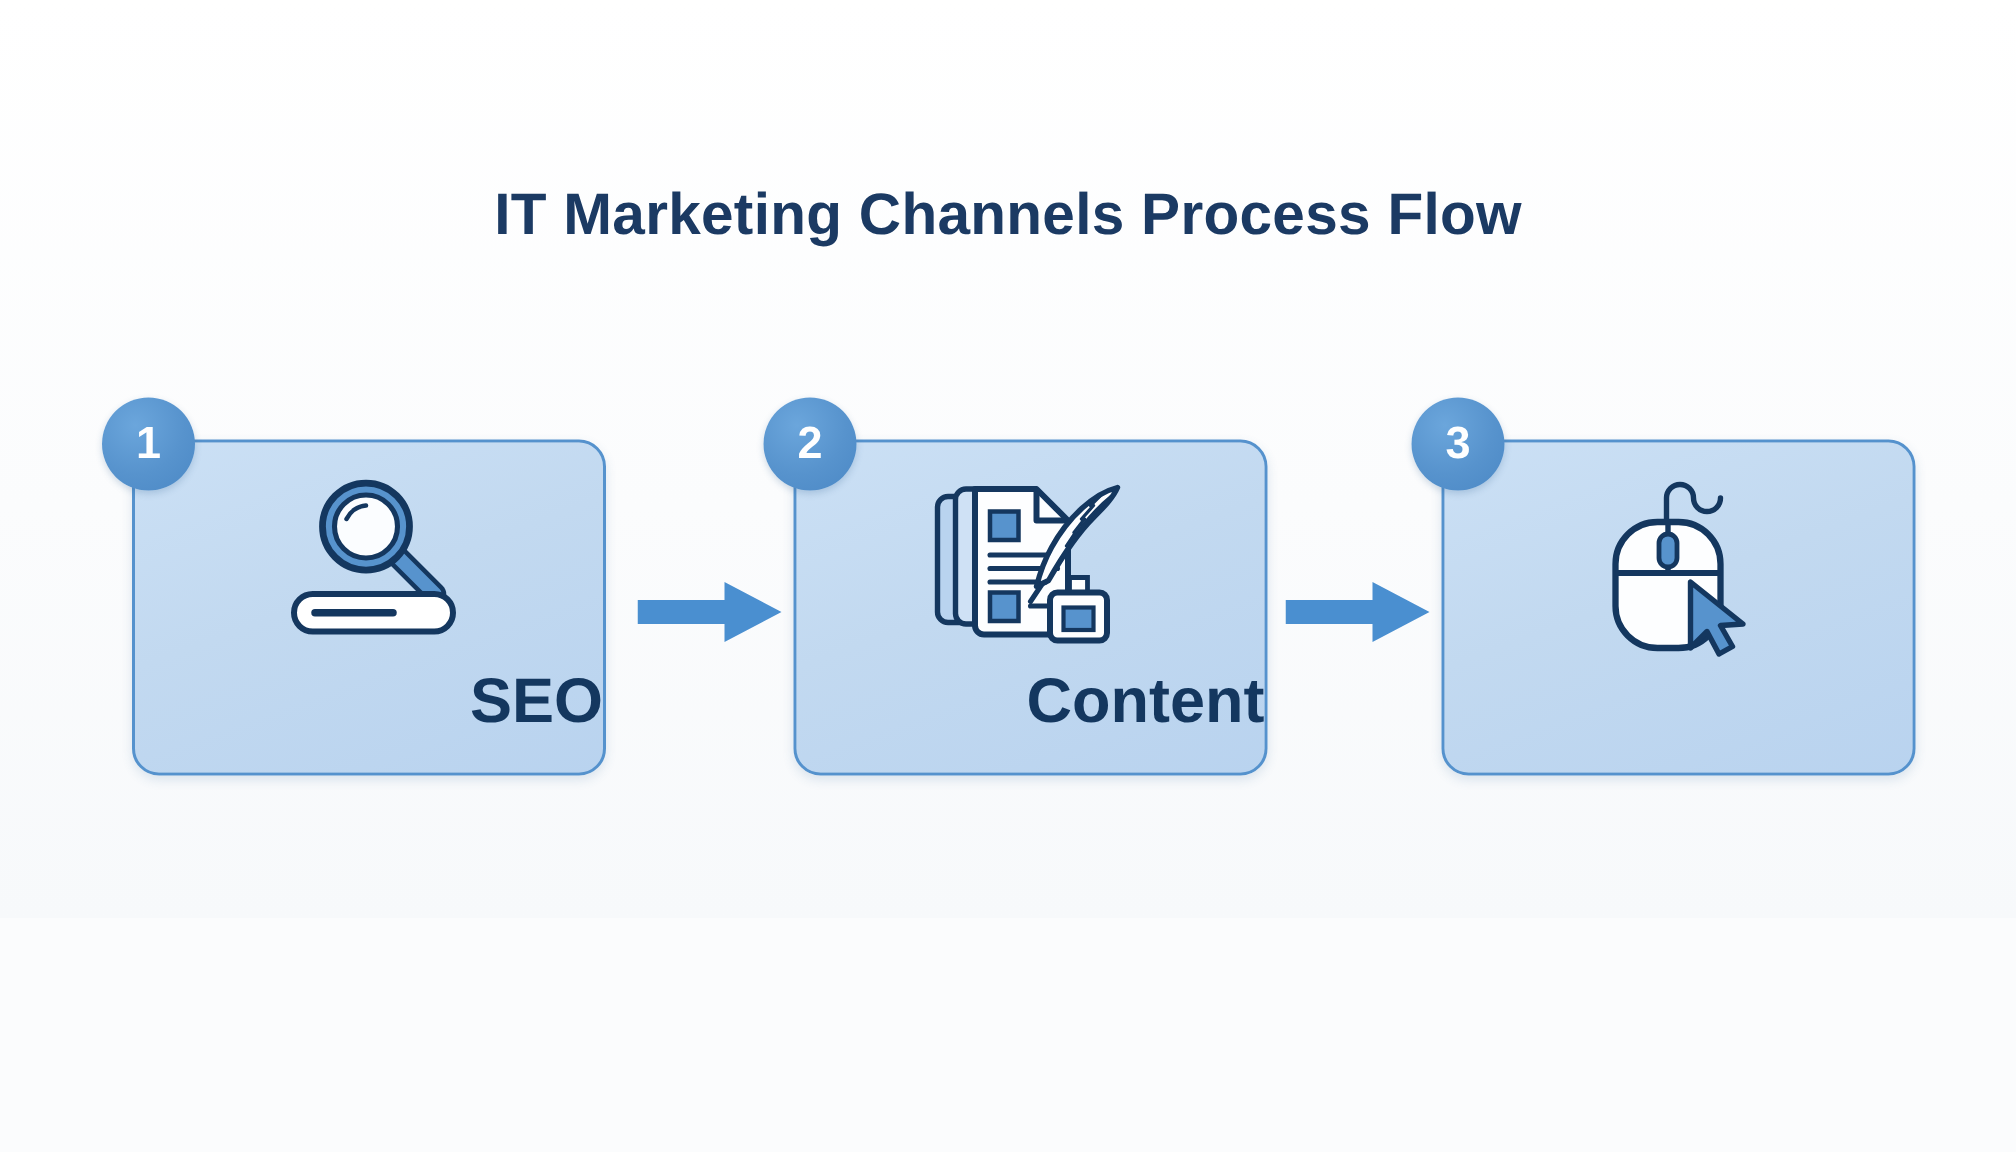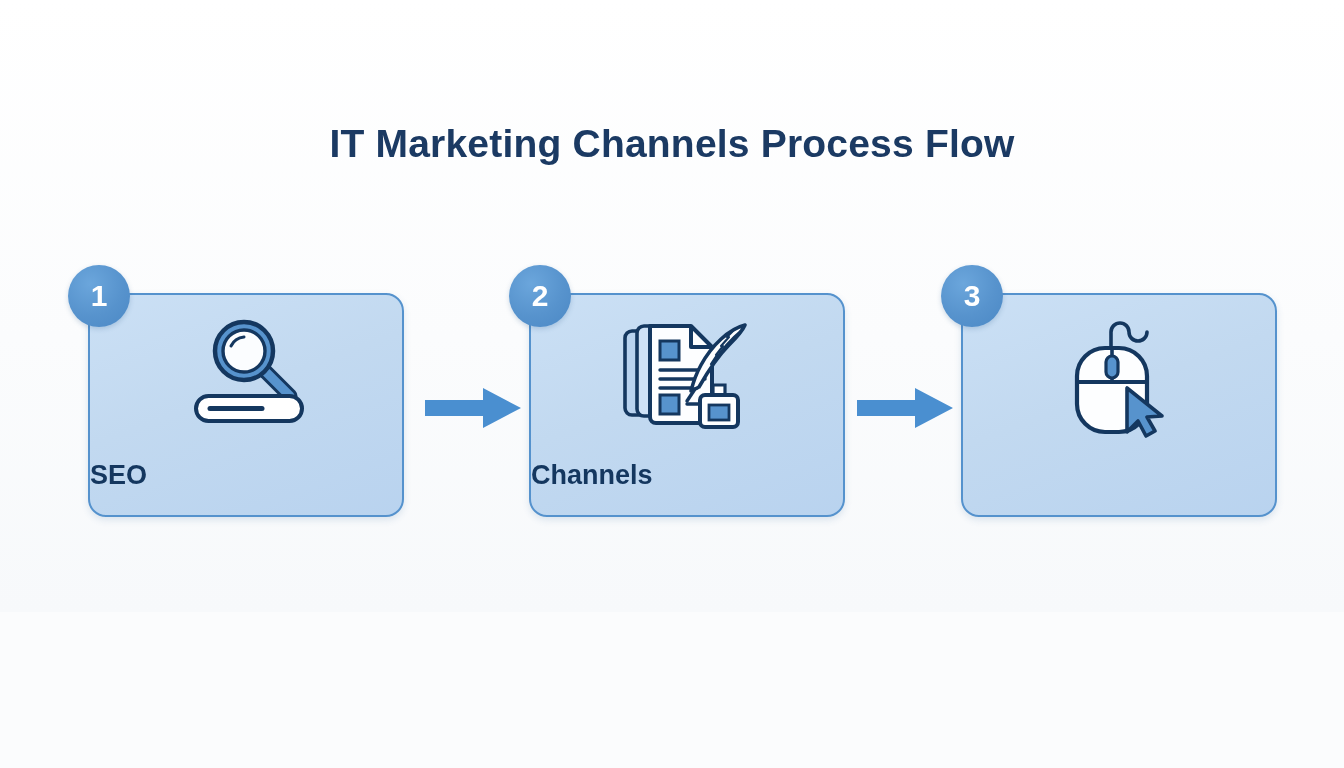--- a/index.html
+++ b/index.html
@@ -79,22 +79,22 @@
     align-items: center;
     justify-content: center;
   }
   .step-icon svg { display: block; }
 
   .step-label {
     position: absolute;
     left: 0;
     bottom: 24px;
     width: 100%;
-    text-align: left;
-    font-size: 27px;
+    text-align: right;
+    font-size: 42px;
     font-weight: bold;
     color: #14375f;
     white-space: nowrap;
     margin-top: 20px;
   }
 
   
   .flow-arrow {
     position: absolute;
     top: 386px;
@@ -165,21 +165,21 @@
         <path d="M124 14 C114 22 104 34 96 46" fill="none" stroke="#14375f" stroke-width="2.6"></path>
         <path d="M118 12 L110 20 M112 20 L104 29 M106 29 L99 38 M100 38 L94 47" fill="none" stroke="#14375f" stroke-width="2.2" stroke-linecap="round"></path>
         <line x1="78" y1="72" x2="70" y2="84" stroke="#14375f" stroke-width="3.4" stroke-linecap="round"></line>
 
         <path d="M96 68 h12 v10 h-12 z" fill="#fdfeff" stroke="#14375f" stroke-width="3.2"></path>
         <path d="M88 78 h28 a5 5 0 0 1 5 5 v22 a5 5 0 0 1 -5 5 h-28 a5 5 0 0 1 -5 -5 v-22 a5 5 0 0 1 5 -5 z" fill="#fdfeff" stroke="#14375f" stroke-width="4"></path>
         <rect x="92" y="88" width="20" height="15" fill="#5793cd" stroke="#14375f" stroke-width="2.8"></rect>
       </svg>
     </div>
 
-    <div class="step-label">Channels</div>
+    <div class="step-label">Content</div>
   </div>
 
   <div class="flow-arrow" id="arrow-2">
     <svg width="98" height="44" viewBox="0 0 98 44">
       <polygon points="0,14 58,14 58,2 96,22 58,42 58,30 0,30" fill="#4a8fd0"></polygon>
     </svg>
   </div>
 
   <div class="step-card" id="card-ppc">
 

